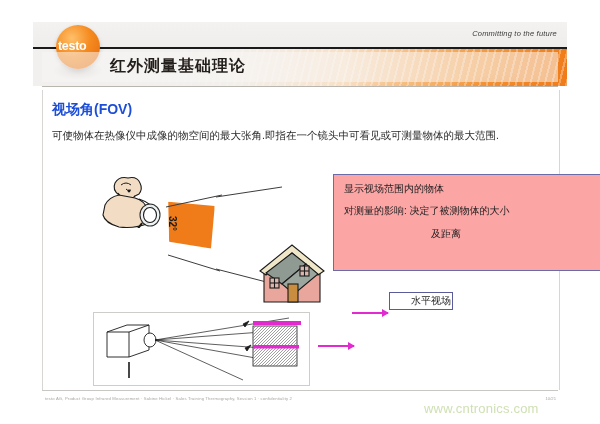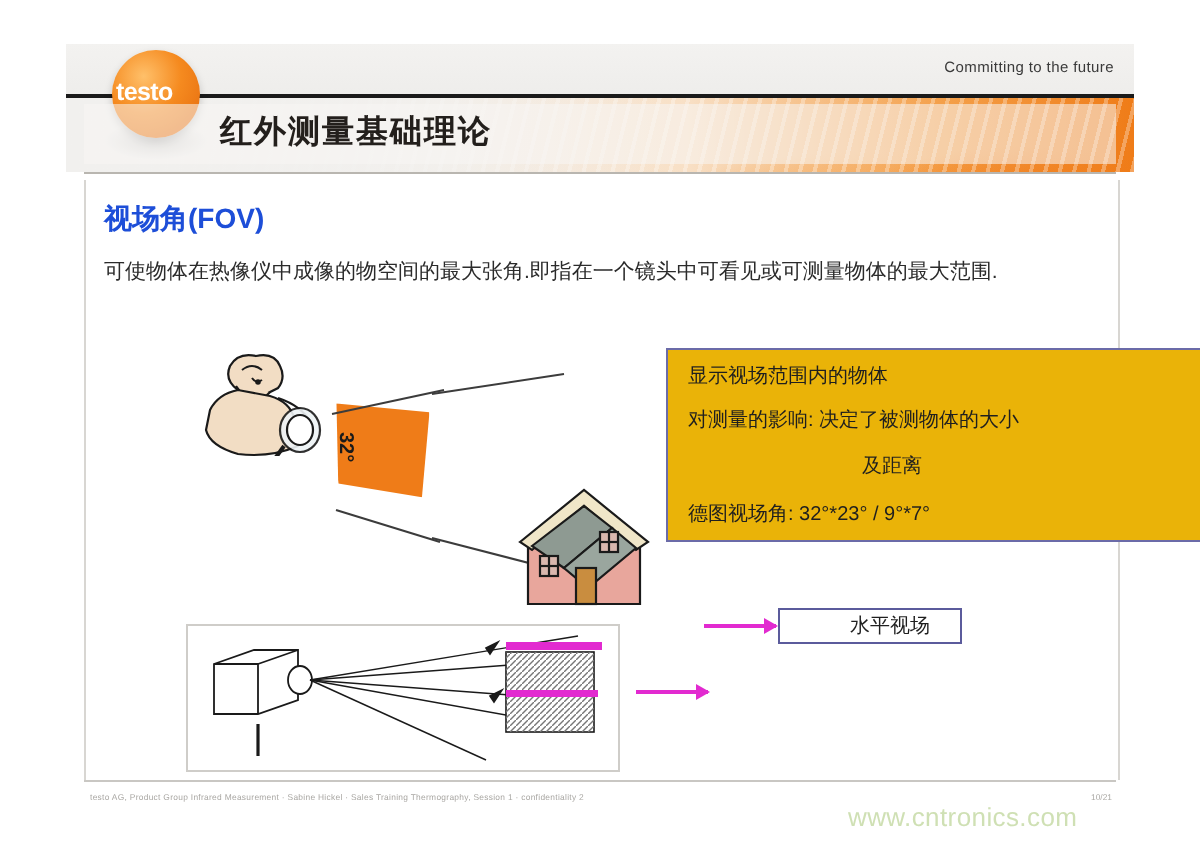--- a/index.html
+++ b/index.html
@@ -4,21 +4,21 @@
 <style>
   html,body{margin:0;padding:0;background:#ffffff;}
   body{width:600px;height:424px;overflow:hidden;font-family:"Liberation Sans",sans-serif;}
   .slide{position:relative;width:600px;height:424px;background:#ffffff;}
 
   
   .frame{position:absolute;left:33px;top:22px;width:534px;height:382px;background:#ffffff;}
 
   
   .header{position:absolute;left:33px;top:22px;width:534px;height:37px;
-          background:linear-gradient(to bottom,#f3f2f0 0%,#ecebe9 100%);}
+          background:linear-gradient(to bottom,#f3f2f0 0%,#ecebe9 100%);font-style:italic;}
   .tagline{position:absolute;right:10px;top:7px;font-size:7.5px;color:#3a3a3a;
            letter-spacing:.2px;font-family:"Liberation Sans",sans-serif;}
   .rule{position:absolute;left:33px;top:47px;width:534px;height:1.6px;background:#1a1a1a;}
   .rule-left{position:absolute;left:38px;top:47px;width:36px;height:1.6px;background:#1a1a1a;}
 
   
   .band{position:absolute;left:33px;top:49px;width:534px;height:37px;overflow:hidden;
         background:
           radial-gradient(120px 40px at 480px 52px, rgba(240,120,20,.95) 0%, rgba(240,120,20,0) 70%),
           radial-gradient(160px 46px at 400px 60px, rgba(247,160,70,.75) 0%, rgba(247,160,70,0) 72%),
@@ -49,31 +49,31 @@
   
   .body-card{position:absolute;left:42px;top:90px;width:516px;height:300px;background:#ffffff;
         border-left:1px solid #d8d6d2;border-right:1px solid #d8d6d2;}
 
   .fov-heading{position:absolute;left:52px;top:101px;font-size:14px;font-weight:bold;color:#1d4ed8;}
   .body-line1{position:absolute;left:52px;top:129px;font-size:10.5px;color:#2b2b2b;white-space:nowrap;}
   .body-line2{position:absolute;left:52px;top:150px;font-size:10.5px;color:#2b2b2b;white-space:nowrap;}
 
   
   .infobox{position:absolute;left:333px;top:174px;width:268px;height:97px;
-        background:#eab308;border:1px solid #6b6ba8;box-sizing:border-box;}
+        background:#fca5a5;border:1px solid #6b6ba8;box-sizing:border-box;}
   .infobox div{font-size:10px;color:#1f1f1f;line-height:13px;}
   .ib-l1{position:absolute;left:10px;top:7px;}
   .ib-l2{position:absolute;left:10px;top:29px;text-align:center;}
   .ib-l3{position:absolute;left:0;top:52px;width:224px;text-align:center;}
   .ib-l4{position:absolute;left:10px;top:76px;}
 
   
   .callout{position:absolute;background:#ffffff;border:1px solid #5b5b9c;box-sizing:border-box;
         font-size:10px;color:#1f1f1f;display:flex;align-items:center;justify-content:center;}
-  .callout-h{left:389px;top:304px;width:92px;height:18px;padding-left:20px;}
+  .callout-h{left:389px;top:292px;width:64px;height:18px;padding-left:20px;}
   .callout-v{left:355px;top:337px;width:72px;height:18px;}
 
   .arrow{position:absolute;height:2px;background:#e22ad0;}
   .arrow:after{content:"";position:absolute;right:-1px;top:-3px;
         border-left:7px solid #e22ad0;border-top:4px solid transparent;border-bottom:4px solid transparent;}
   .arrow-h{left:352px;top:312px;width:36px;}
   .arrow-v{left:318px;top:345px;width:36px;}
 
   
   .person{position:absolute;left:95px;top:175px;width:70px;height:62px;}
@@ -174,21 +174,20 @@
       <line x1="14" y1="43" x2="23" y2="43"></line>
       <line x1="48.5" y1="26" x2="48.5" y2="36"></line>
       <line x1="44" y1="31" x2="53" y2="31"></line>
     </g>
   </svg>
 
   <div class="infobox">
     <div class="ib-l1">显示视场范围内的物体</div>
     <div class="ib-l2">对测量的影响: 决定了被测物体的大小</div>
     <div class="ib-l3">及距离</div>
-    <div class="ib-l4">德图视场角: 32°*23°  / 9°*7°</div>
   </div>
 
   <div class="diagram"></div>
   <svg style="position:absolute;left:93px;top:312px;width:215px;height:72px;" viewBox="0 0 215 72">
     <g stroke="#1a1a1a" stroke-width="0.9" fill="none">
       <path d="M14 20 L34 13 L56 13 L56 38 L36 45 L14 45 Z" fill="#ffffff"></path>
       <path d="M14 20 L36 20 L36 45"></path>
       <path d="M36 20 L56 13"></path>
       <ellipse cx="57" cy="28" rx="6" ry="7" fill="#ffffff"></ellipse>
       <line x1="36" y1="50" x2="36" y2="66" stroke-width="1.6"></line>

